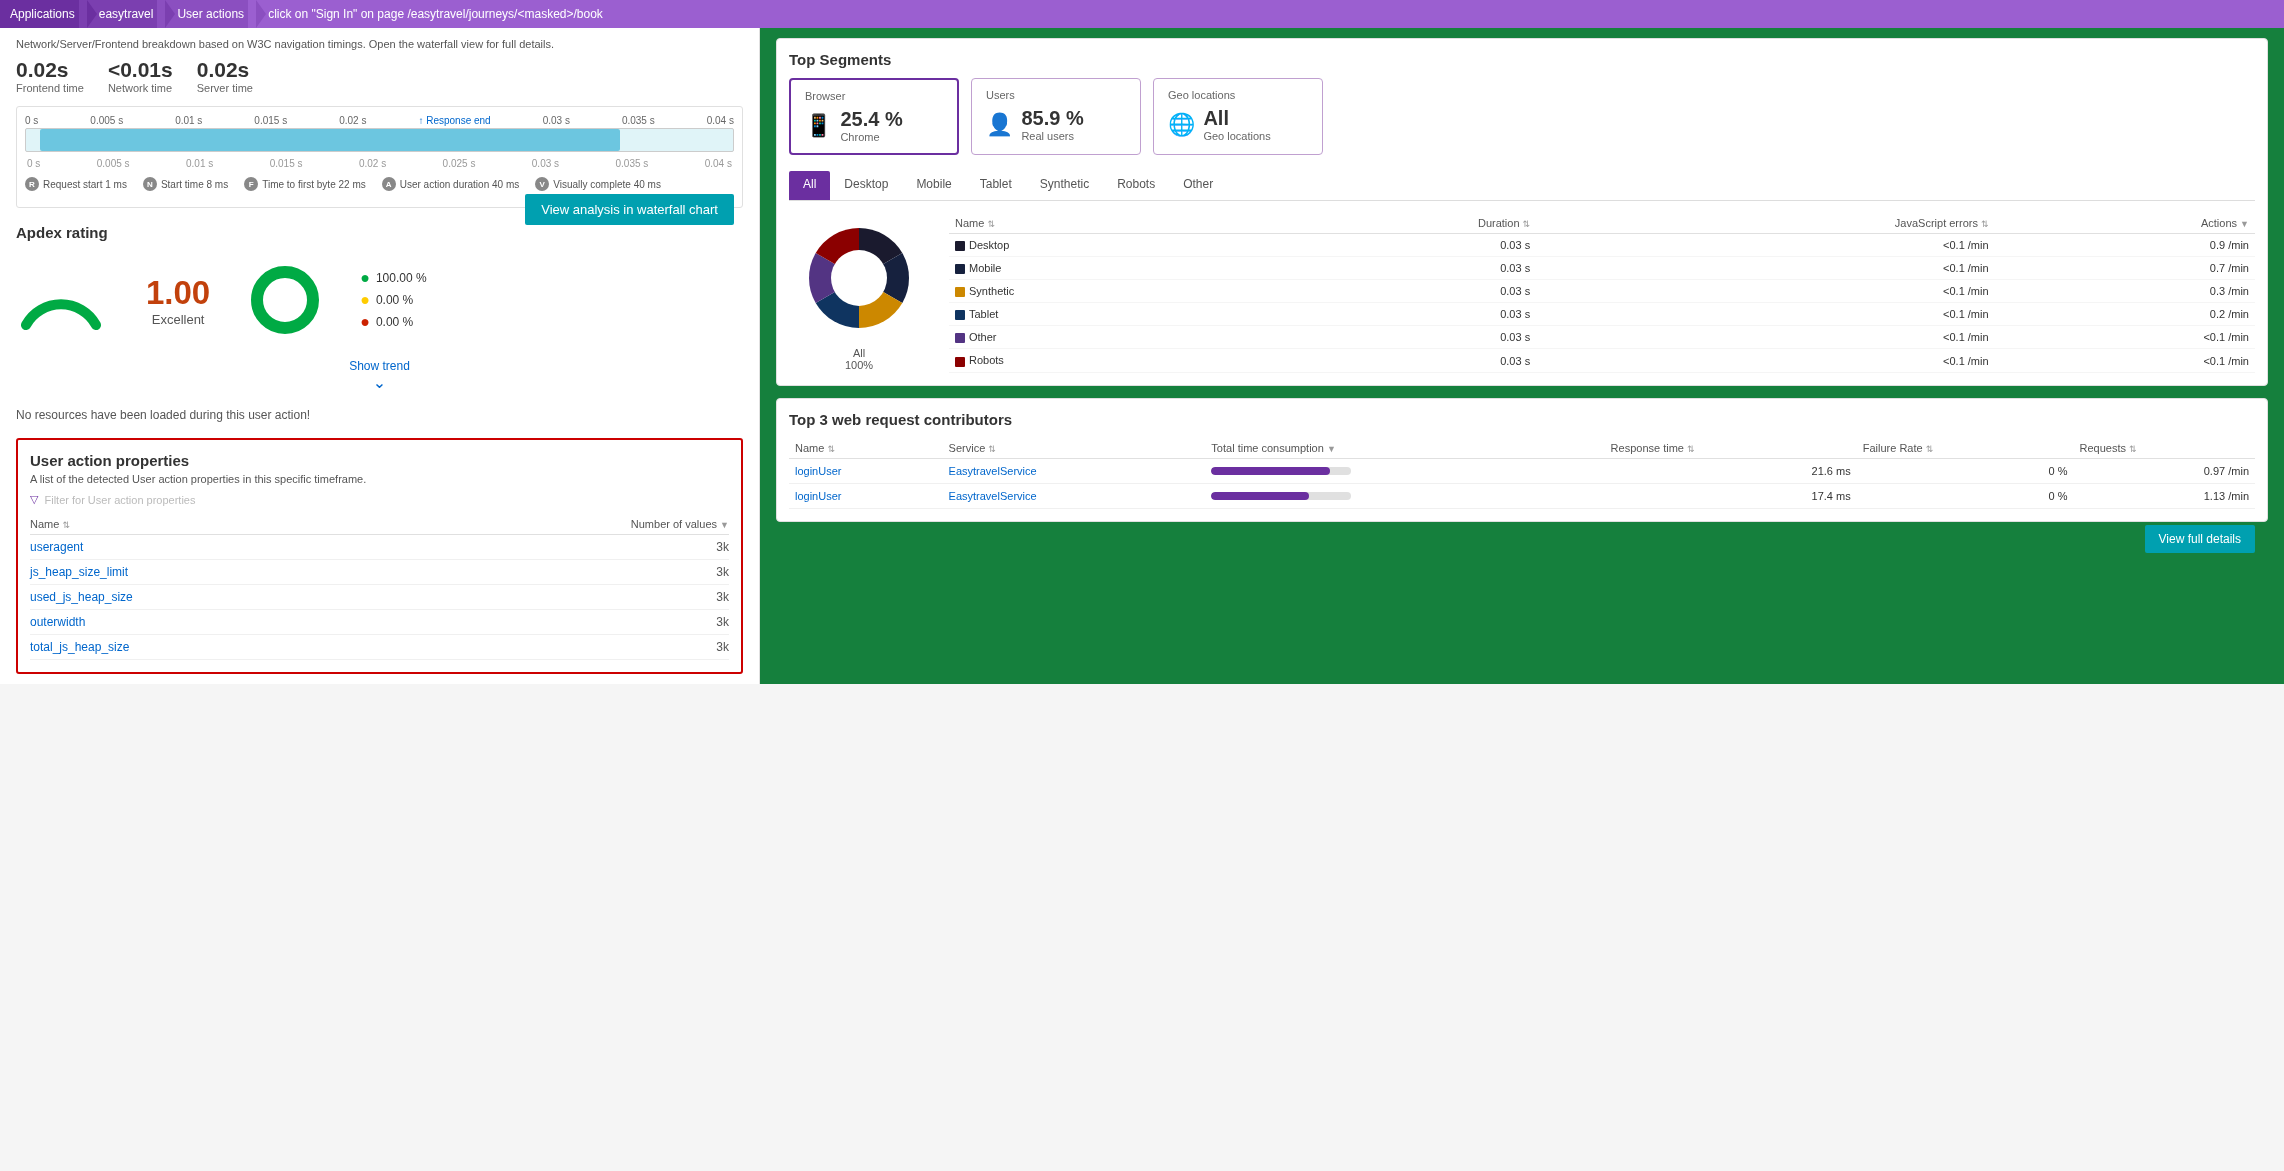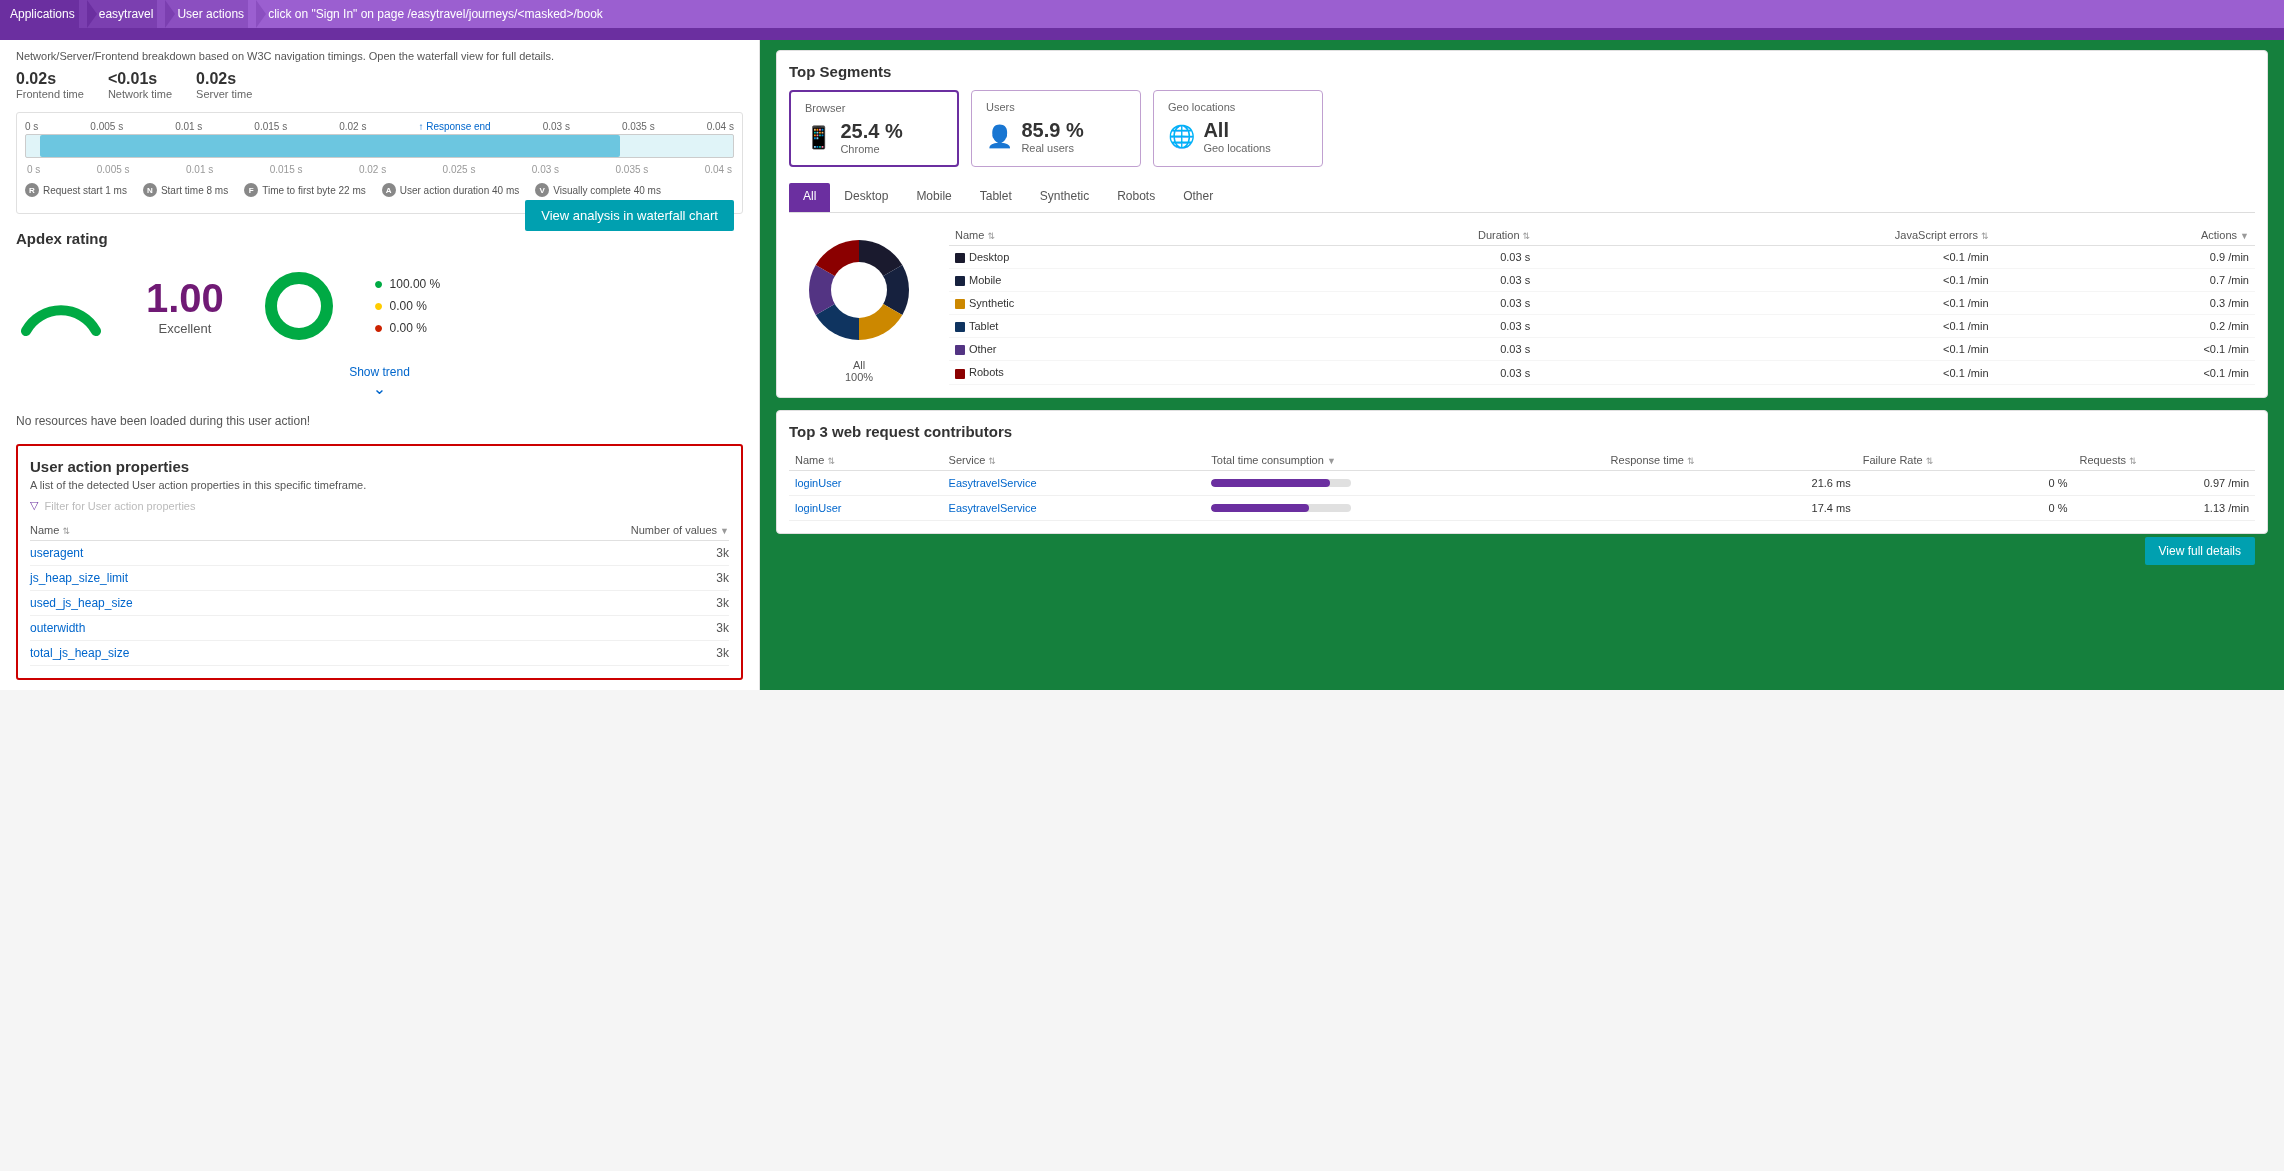--- a/index.html
+++ b/index.html
@@ -1,23 +1,24 @@
 <!DOCTYPE html>
 <html><head>
   <meta charset="utf-8">
   <style>
     * { box-sizing: border-box; margin: 0; padding: 0; }
     body { font-family: Arial, sans-serif; font-size: 12px; background: #f5f5f5; color: #333; }
 
     
     .breadcrumb {
       display: flex;
+      align-items: center;
       background: #6b2fa0;
       padding: 0;
-      height: 40px;
+      height: 28px;
       overflow: hidden;
     }
     .breadcrumb-item {
       display: flex;
       align-items: center;
       height: 28px;
       padding: 0 12px 0 10px;
       color: #fff;
       font-size: 12px;
       position: relative;
@@ -74,21 +75,21 @@
     }
 
     
     .timing-metrics {
       display: flex;
       gap: 24px;
       margin-bottom: 12px;
     }
     .metric-item { }
     .metric-value {
-      font-size: 16px;
+      font-size: 21px;
       font-weight: bold;
       color: #333;
     }
     .metric-label {
       font-size: 11px;
       color: #666;
     }
 
     
     .waterfall-section {
@@ -168,23 +169,23 @@
     .apdex-section {
       display: flex;
       align-items: center;
       padding: 16px 0;
       gap: 40px;
     }
     .apdex-value-container {
       text-align: center;
     }
     .apdex-value {
-      font-size: 40px;
+      font-size: 33px;
       font-weight: bold;
-      color: #701a75;
+      color: #c2410c;
     }
     .apdex-label {
       font-size: 13px;
       color: #555;
     }
     .apdex-legend {
       display: flex;
       flex-direction: column;
       gap: 4px;
     }

